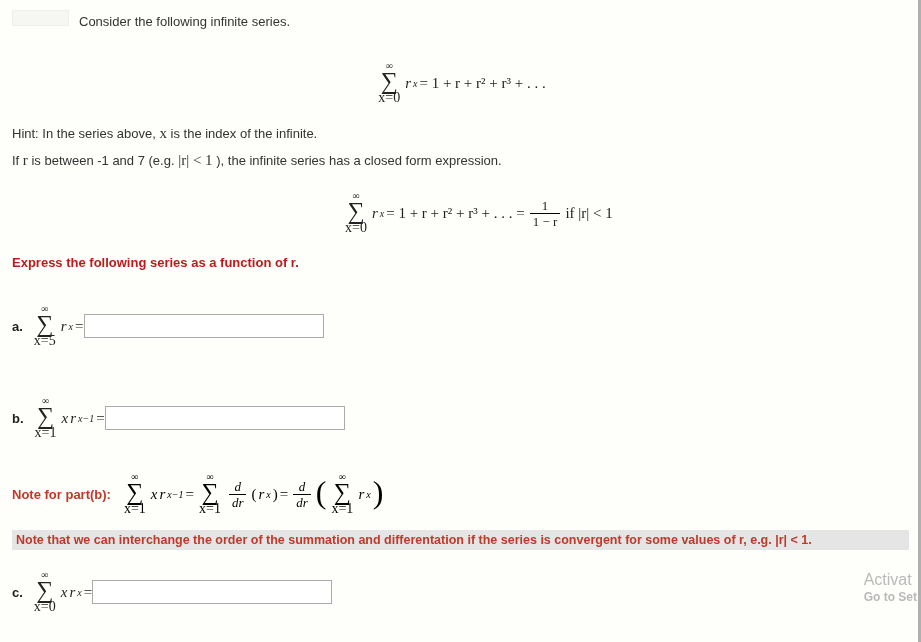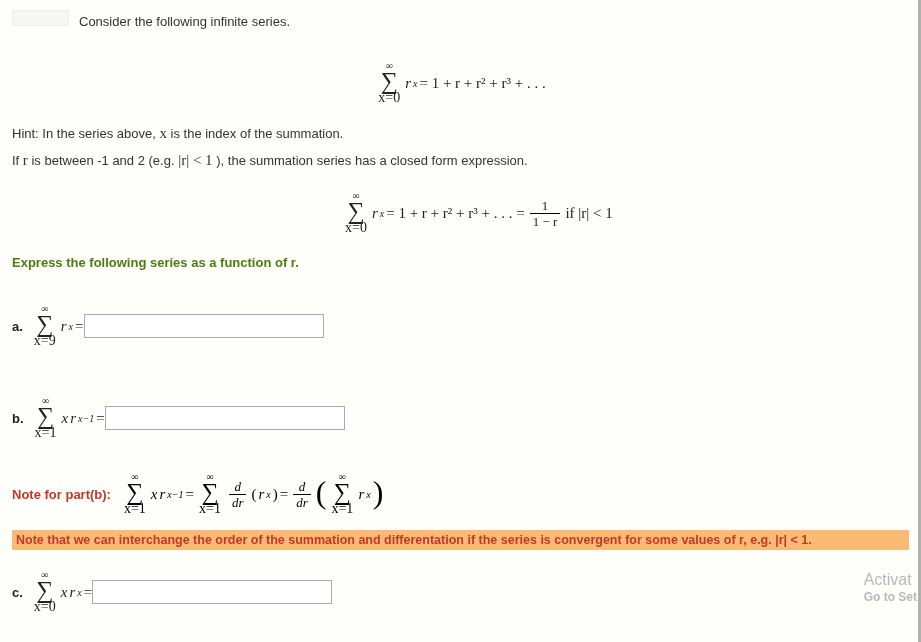--- a/index.html
+++ b/index.html
@@ -24,21 +24,21 @@
     gap: 10px;
   }
   .faded-box {
     width: 55px;
     height: 14px;
     background: #f6f6f3;
     border: 1px solid #eee;
   }
   .prompt-text { color: #333; }
   .note-text { color: #333; }
-  .instruction { color: #4d7c0f; font-weight: bold; }
+  .instruction { color: #b91c1c; font-weight: bold; }
   .part-label { font-weight: bold; margin-right: 8px; }
   .row {
     display: flex;
     align-items: center;
     margin: 22px 0 10px 0;
   }
   .math {
     font-family: 'Times New Roman', serif;
     font-size: 15px;
     display: inline-flex;
@@ -89,21 +89,21 @@
   }
   .hint {
     color: #c0392b;
     font-weight: bold;
     display: flex;
     align-items: center;
     gap: 10px;
     margin: 32px 0 10px 0;
   }
   .yellow-note {
-    background: #fdba74;
+    background: #e5e5e5;
     color: #c0392b;
     font-weight: bold;
     padding: 3px 0px 3px 4px;
     margin: 14px 0 18px 0;
     font-size: 12.5px;
   }
   .watermark {
     position: absolute;
     right: 4px;
     bottom: 38px;
@@ -138,24 +138,24 @@
         <span class="sigma">∑</span>
         <span class="bot">x=0</span>
       </span>
       <span class="var">r</span>
         <sup class="var">x</sup>
       <span> = 1 + r + r² + r³ + . . .</span>
     </span>
   </div>
 
   <div class="note-text" style="margin-top:14px;">
-    <span>Hint: In the series above, </span><span class="math var">x</span><span> is the index of the summation.</span>
+    <span>Hint: In the series above, </span><span class="math var">x</span><span> is the index of the infinite.</span>
   </div>
   <div class="note-text" style="margin-top:10px;">
-    <span>If </span><span class="math var">r</span><span> is between -1 and 2 (e.g. </span><span class="math">|r| &lt; 1</span><span> ), the summation series has a closed form expression.</span>
+    <span>If </span><span class="math var">r</span><span> is between -1 and 7 (e.g. </span><span class="math">|r| &lt; 1</span><span> ), the infinite series has a closed form expression.</span>
   </div>
 
   <div class="eq2-wrap">
     <span class="math">
       <span class="sum">
         <span class="top">∞</span>
         <span class="sigma">∑</span>
         <span class="bot">x=0</span>
       </span>
       <span class="var">r</span>
@@ -171,21 +171,21 @@
   </div>
 
   <div class="instruction">Express the following series as a function of r.</div>
 
   <div class="row" style="margin-top:34px;">
     <span class="part-label">a.</span>
     <span class="math">
       <span class="sum">
         <span class="top">∞</span>
         <span class="sigma">∑</span>
-        <span class="bot">x=9</span>
+        <span class="bot">x=5</span>
       </span>
       <span class="var">r</span>
         <sup class="var">x</sup>
       <span> = </span>
     </span>
     <input class="answer-input" style="">
   </div>
 
   <div class="row" style="margin-top:48px;">
     <span class="part-label">b.</span>

